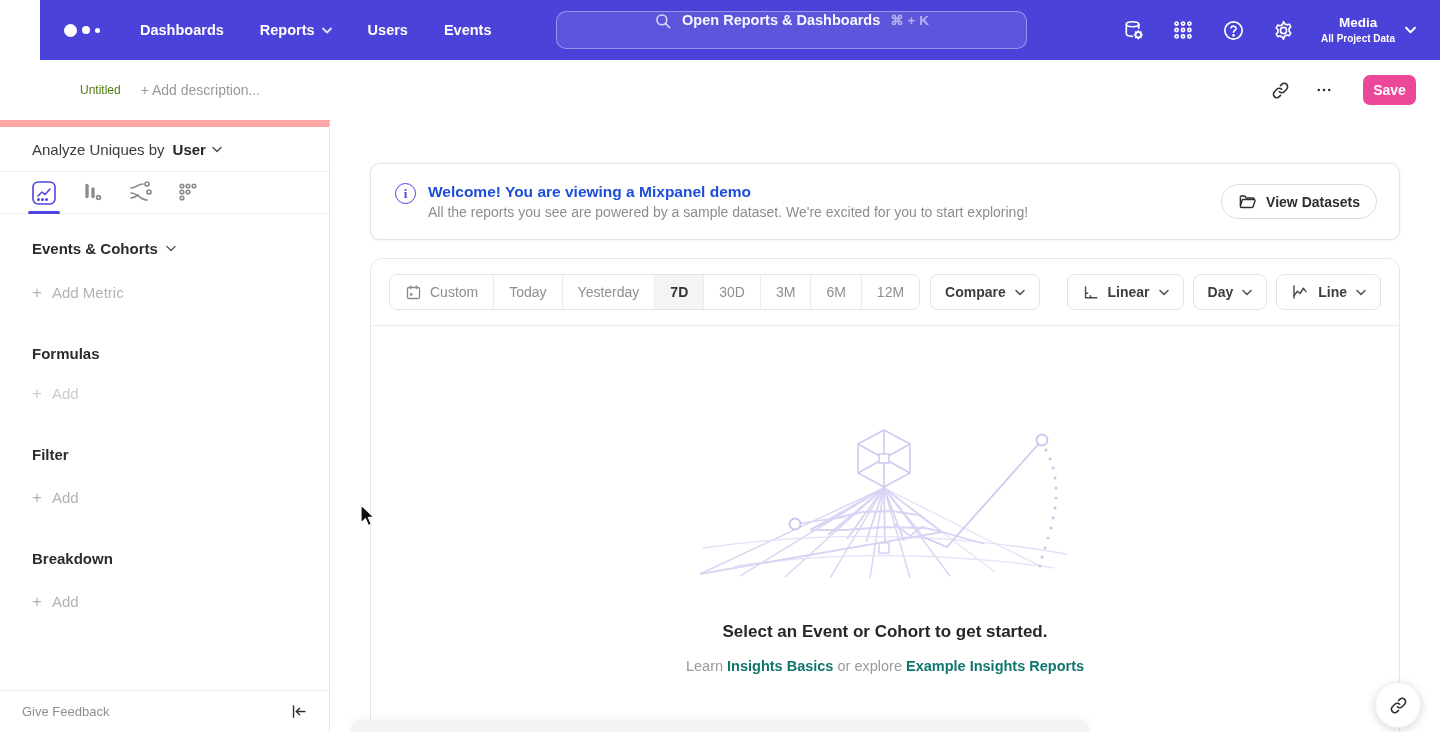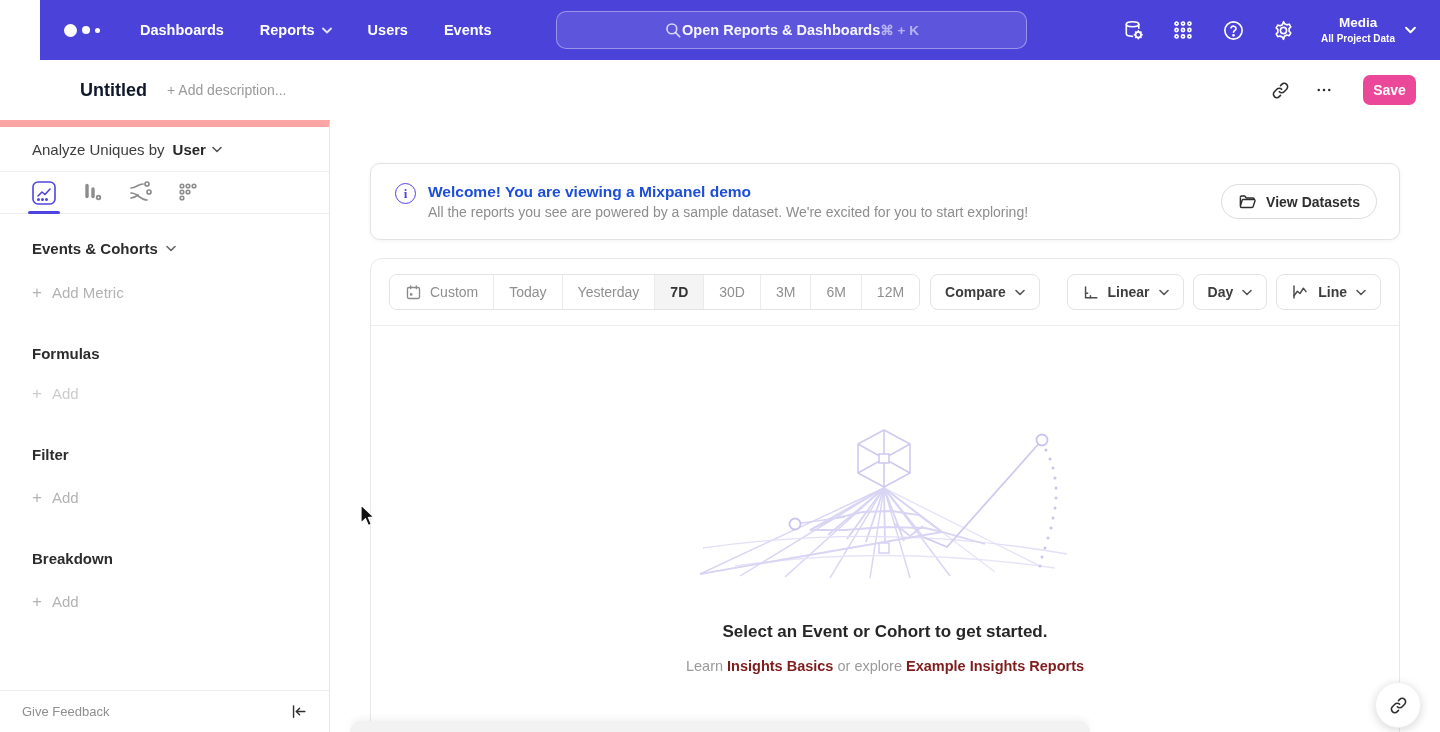--- a/index.html
+++ b/index.html
@@ -11,33 +11,33 @@
   .topnav { position:relative; height:60px; background:#4b42d9; display:flex; align-items:center; padding:0 24px; color:#fff; }
   .logo { display:flex; align-items:center; gap:5px; margin-right:40px; }
   .logo .d1{width:13px;height:13px;border-radius:50%;background:#fff;}
   .logo .d2{width:8px;height:8px;border-radius:50%;background:#fff;}
   .logo .d3{width:5px;height:5px;border-radius:50%;background:#fff;}
   .navlinks { display:flex; align-items:center; gap:36px; }
   .navlink { display:flex; align-items:center; gap:7px; font-size:14.5px; font-weight:600; color:#fff; cursor:pointer; }
   .navlink svg { opacity:.85; }
   .gsearch { position:absolute; left:516px; top:11px; width:471px; height:38px; border-radius:10px;
     background:rgba(255,255,255,.10); border:1px solid rgba(255,255,255,.38);
-    display:flex; align-items:center; justify-content:center; color:#fff; cursor:text; }
+    display:flex; justify-content:center; gap:10px; color:#fff; cursor:text; }
   .gsearch .ph { font-size:14.5px; font-weight:600; color:rgba(255,255,255,.95); }
   .gsearch .kbd { font-size:13.5px; color:rgba(255,255,255,.55); font-weight:600; }
   .nav-right { margin-left:auto; display:flex; align-items:center; gap:26px; }
   .nav-icon { width:24px; height:24px; display:flex; align-items:center; justify-content:center; color:#fff; cursor:pointer; }
   .project { display:flex; align-items:center; gap:10px; cursor:pointer; }
   .project .lines { display:flex; flex-direction:column; line-height:1.35;align-items:center; }
   .project .pname { font-size:13.5px; font-weight:700; }
   .project .pscope { font-size:10px; font-weight:700; }
 
   
   .rheader { height:60px; background:#fff; display:flex; align-items:center; padding:0 24px 0 40px; }
-  .rtitle { font-size:18px; font-weight:700; color:#0f172a; cursor:text; }
+  .rtitle { font-size:12px; font-weight:400; color:#4d7c0f; cursor:text; }
   .rdesc { margin-left:20px; font-size:14px; color:#9a9a9a; cursor:text; }
   .rheader-right { margin-left:auto; display:flex; align-items:center; gap:10px; }
   .hicon { width:34px; height:34px; border-radius:8px; display:flex; align-items:center; justify-content:center; color:#2f2f2f; cursor:pointer; }
   .save-btn { width:53px; height:30px; border:none; border-radius:7px; background:#ec4899; color:#fff; font-size:14px; font-weight:600; font-family:inherit; margin-left:12px; cursor:pointer; }
 
   
   .sidebar { position:absolute; left:0; top:120px; width:330px; height:612px; background:#fff; border-right:1px solid #e8e8e8; border-top:7px solid #fca5a5; }
   .sb-analyze { display:flex; align-items:center; gap:8px; height:45px; padding:0 32px; border-bottom:1px solid #eeeeee; font-size:15px; color:#3d3d3d; }
   .sb-analyze .val { font-weight:600; color:#262626; display:flex; align-items:center; gap:6px; cursor:pointer; }
   .sb-tabs { display:flex; align-items:center; gap:20px; height:42px; padding:0 30px; border-bottom:1px solid #eeeeee; position:relative; }
@@ -71,21 +71,21 @@
   .pill-btn { display:flex; align-items:center; gap:9px; height:36px; padding:0 14px; border:1px solid #e3e3e3; border-radius:8px; background:#fff; font-size:14px; font-weight:600; color:#3d3d3d; font-family:inherit; cursor:pointer; }
   .pill-btn svg { color:#4a4a4a; }
   .compare { margin-left:10px; }
   .controls-right { margin-left:auto; display:flex; gap:9px; }
   .controls-divider { height:1px; background:#ececec; }
 
   .empty { display:flex; flex-direction:column; align-items:center; }
   .illus { margin-top:100px; }
   .empty-title { margin-top:44px; font-size:17px; font-weight:700; color:#262626; }
   .empty-links { margin-top:16px; font-size:14.5px; color:#9a9a9a; }
-  .empty-links a { color:#7f1d1d; font-weight:600; text-decoration:none; cursor:pointer; }
+  .empty-links a { color:#0f766e; font-weight:600; text-decoration:none; cursor:pointer; }
 
   .bottom-sheet { position:absolute; left:20px; width:740px; bottom:0; height:11px; background:#f2f2f2; border-radius:14px 14px 0 0; box-shadow:0 -2px 8px rgba(0,0,0,.06); }
   .fab-link { position:absolute; right:19px; bottom:4px; width:46px; height:46px; border-radius:50%; background:#fff; border:1px solid #f0f0f0; box-shadow:0 2px 10px rgba(0,0,0,.16); display:flex; align-items:center; justify-content:center; color:#2f2f2f; cursor:pointer; }
 
   .cursor { position:absolute; left:360px; top:504px; z-index:99; pointer-events:none; }
 </style>
 </head>
 <body>
 
 <div class="app">

